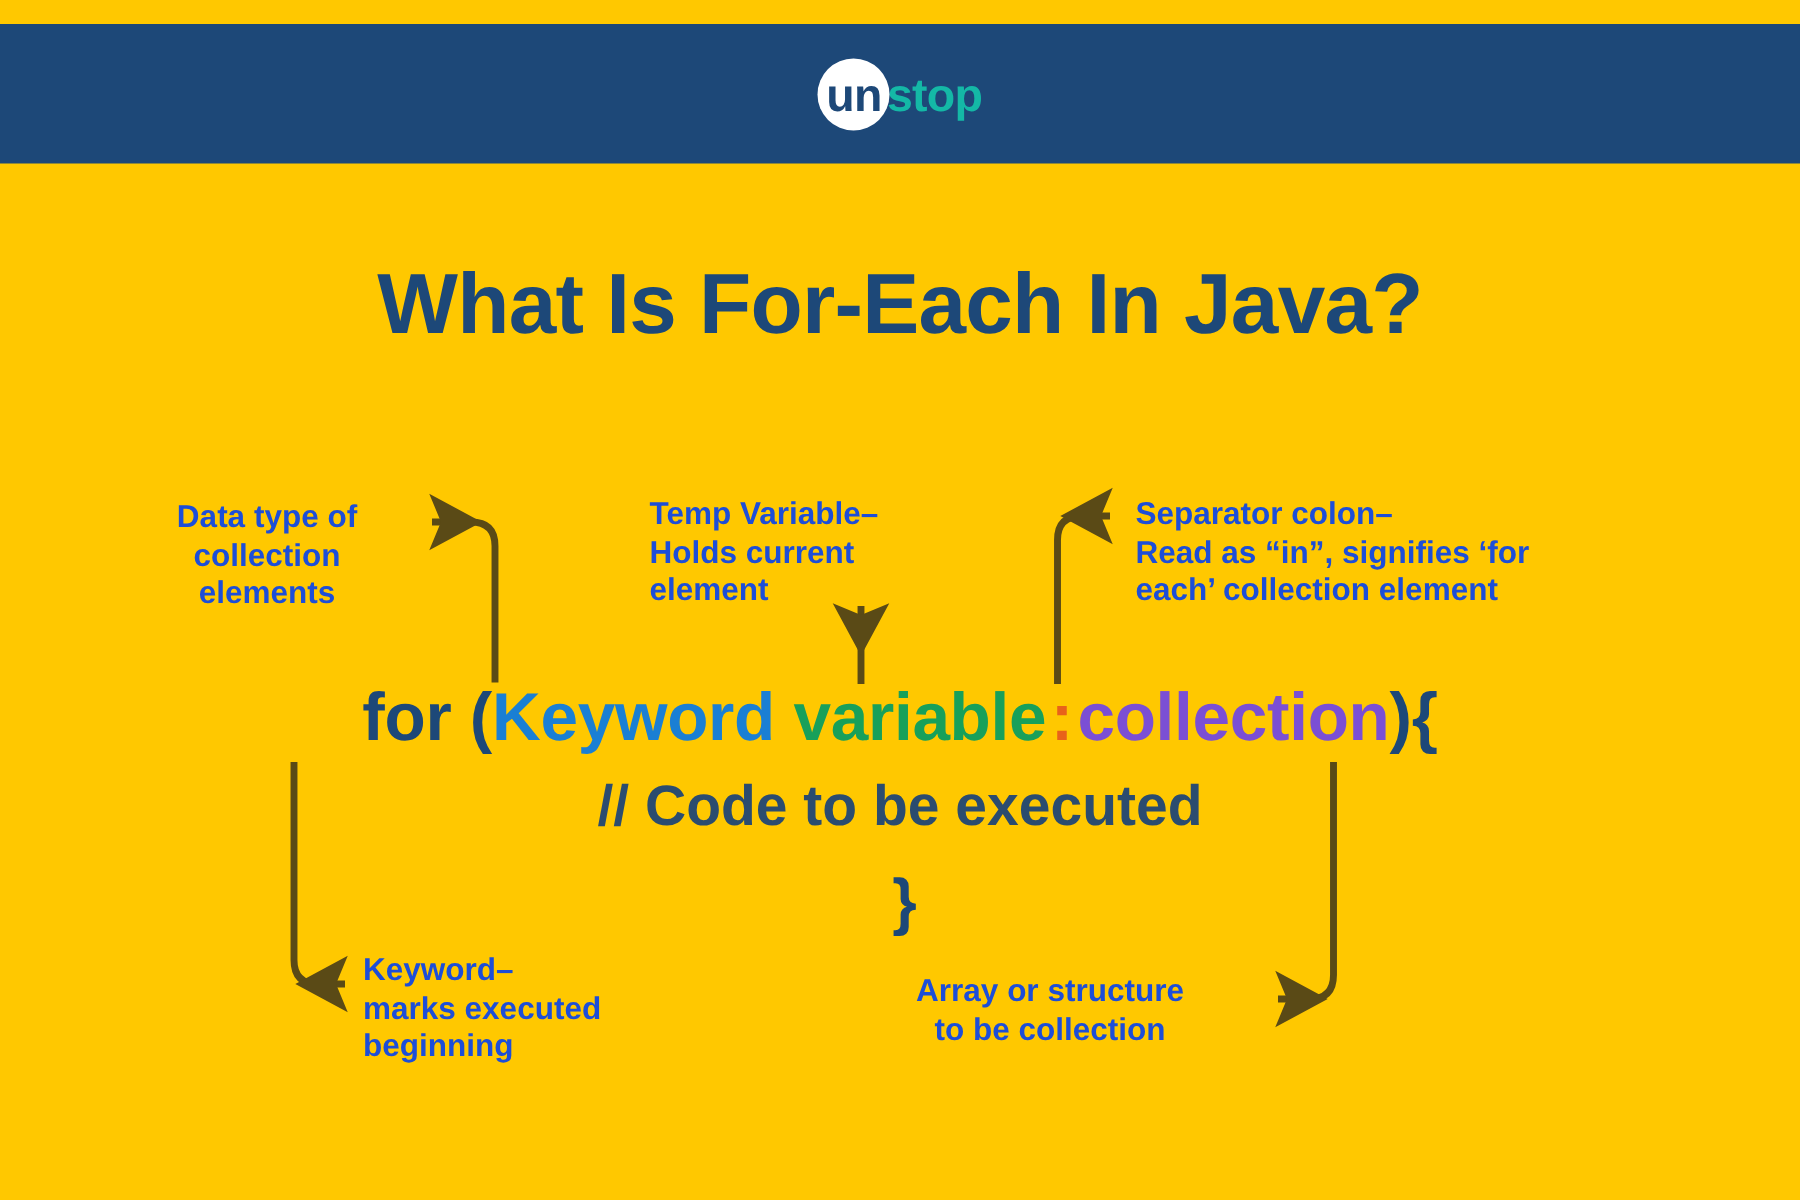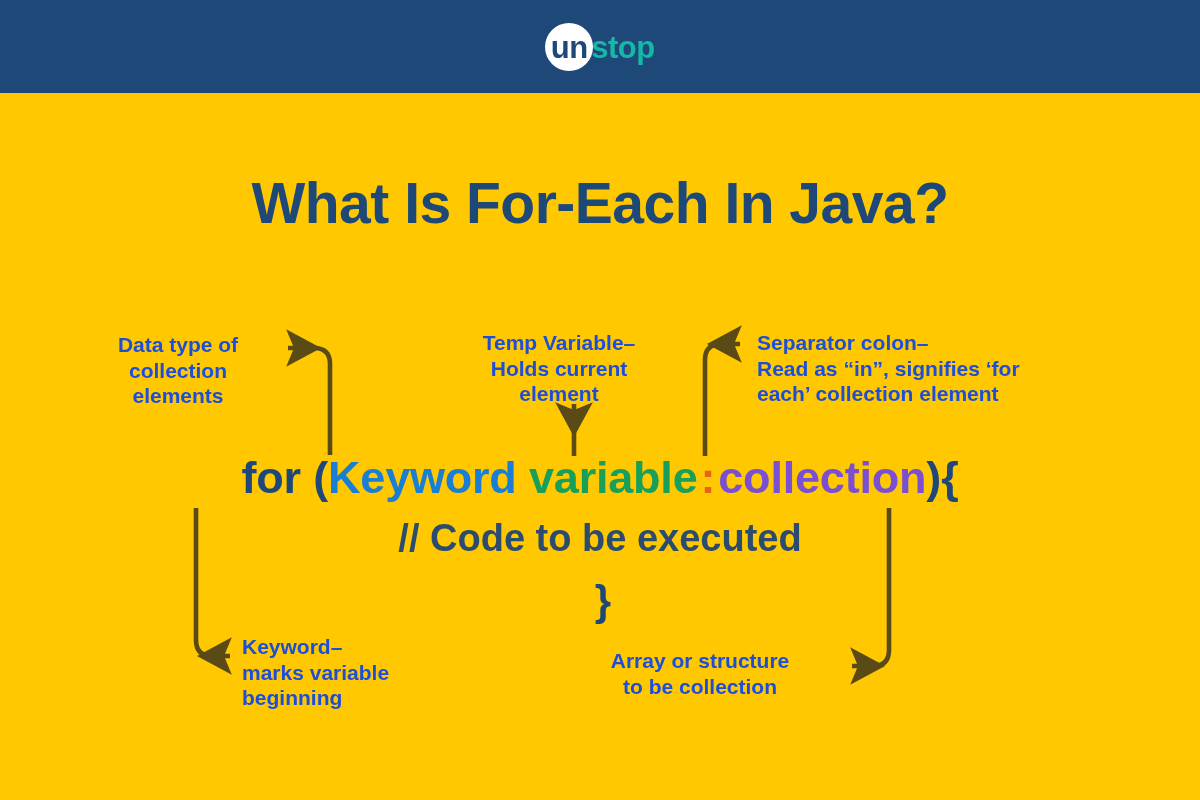--- a/index.html
+++ b/index.html
@@ -19,21 +19,21 @@
     position: relative;
     width: 1200px;
     height: 800px;
     background: #FFC800;
   }
 
   
   #header-bar {
     position: absolute;
     left: 0;
-    top: 0;
+    top: 16px;
     width: 1200px;
     height: 93px;
     background: #1D4878;
     display: flex;
     align-items: center;
     justify-content: center;
   }
   #brand-logo {
     display: flex;
     align-items: center;
@@ -102,24 +102,24 @@
     line-height: 1.22;
   }
   #label-datatype {
     left: 82px;
     top: 332px;
     width: 192px;
     text-align: center;
     font-size: 21px;
   }
   #label-tempvar {
-    left: 443px;
+    left: 433px;
     top: 330px;
     width: 232px;
-    text-align: center;
+    text-align: left;
     font-size: 21px;
   }
   #label-separator {
     left: 757px;
     top: 330px;
     width: 340px;
     text-align: left;
     font-size: 21px;
   }
   #label-keyword {
@@ -225,21 +225,21 @@
   </div>
 
   <div class="annotation" id="label-separator">
     <div>Separator colon–</div>
     <div>Read as “in”, signifies ‘for</div>
     <div>each’ collection element</div>
   </div>
 
   <div class="annotation" id="label-keyword">
     <div>Keyword–</div>
-    <div>marks variable</div>
+    <div>marks executed</div>
     <div>beginning</div>
   </div>
 
   <div class="annotation" id="label-array">
     <div>Array or structure</div>
     <div>to be collection</div>
   </div>
 
   <div id="code-block">
     <div class="code-line" id="code-signature"><span class="tok-navy">for (</span><span class="tok-type">Keyword</span><span class="tok-navy"> </span><span class="tok-var">variable</span><span class="tok-colon">:</span><span class="tok-coll">collection</span><span class="tok-navy">){</span></div>

